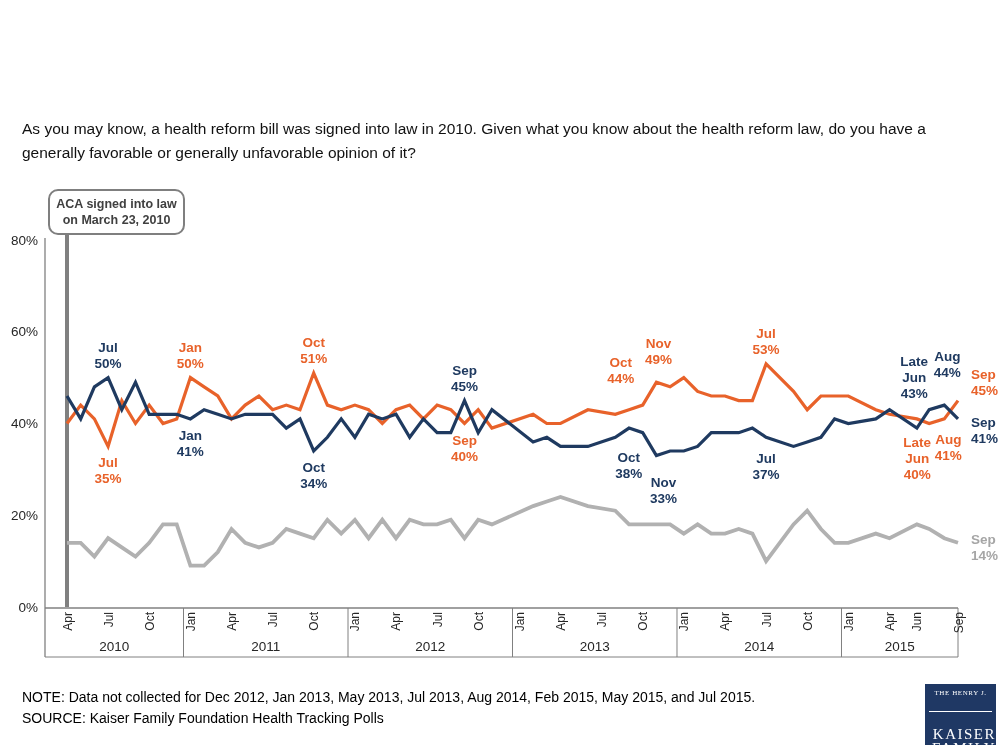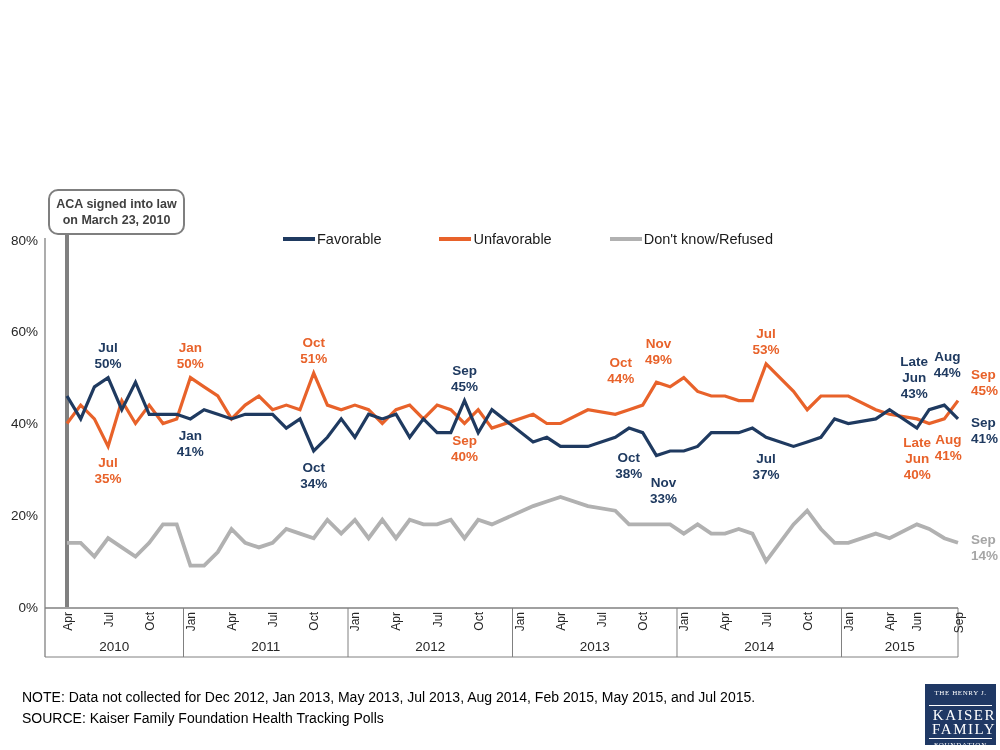--- a/index.html
+++ b/index.html
@@ -21,29 +21,30 @@
   .legend{position:absolute;left:283px;top:231px;display:flex;gap:58px;z-index:2;}
   .legend-item{display:flex;align-items:center;}
   .swatch{display:inline-block;width:32px;height:3.5px;margin-right:2px;}
   .legend-label{font-size:14.5px;color:#1a1a1a;}
   .footer{position:absolute;left:22px;top:687px;font-size:14px;line-height:21px;color:#000;}
   .footer p{margin:0;}
   .logo{position:absolute;left:925px;top:684px;width:71px;height:61px;background:#1f3864;
         color:#fff;text-align:center;font-family:"Liberation Serif",serif;
         padding-top:5px;box-sizing:border-box;}
   .logo-top{font-size:7px;letter-spacing:0.6px;border-bottom:1px solid #fff;
-            margin:0 4px 2px;padding-bottom:8px;}
+            margin:0 4px 15px;padding-bottom:14px;}
   .logo-name{font-size:15px;letter-spacing:1.5px;line-height:14px;text-align:right;}
   .logo-bottom{font-size:7px;letter-spacing:0.8px;border-top:1px solid #fff;
                margin:2px 4px 0;padding-top:2px;text-decoration:underline;}
 </style>
 </head>
 <body>
 
 <div class="page">
+  <div class="question">As you may know, a health reform bill was signed into law in 2010. Given what you know about the health reform law, do you have a generally favorable or generally unfavorable opinion of it?</div>
 
   <svg id="chart-svg" viewBox="0 0 1000 750" xmlns="http://www.w3.org/2000/svg">
       <text x="38" y="611.5" text-anchor="end" class="ytick">0%</text>
       <text x="38" y="519.75" text-anchor="end" class="ytick">20%</text>
       <text x="38" y="428" text-anchor="end" class="ytick">40%</text>
       <text x="38" y="336.25" text-anchor="end" class="ytick">60%</text>
       <text x="38" y="244.5" text-anchor="end" class="ytick">80%</text>
       <line x1="45" y1="238" x2="45" y2="657" stroke="#808080" stroke-width="1.3"></line>
       <line x1="45" y1="608" x2="958" y2="608" stroke="#808080" stroke-width="1.3"></line>
       <line x1="45" y1="657" x2="958" y2="657" stroke="#808080" stroke-width="1"></line>
@@ -127,34 +128,20 @@
       <text x="971" y="378.5625" text-anchor="start" fill="#e8622a" class="plabel">Sep</text>
       <text x="971" y="394.5625" text-anchor="start" fill="#e8622a" class="plabel">45%</text>
       <text x="971" y="426.9125" text-anchor="start" fill="#1f3a60" class="plabel">Sep</text>
       <text x="971" y="442.9125" text-anchor="start" fill="#1f3a60" class="plabel">41%</text>
       <text x="971" y="543.775" text-anchor="start" fill="#a6a6a6" class="plabel">Sep</text>
       <text x="971" y="559.775" text-anchor="start" fill="#a6a6a6" class="plabel">14%</text>
     </svg>
 
   <div class="annotation">ACA signed into law on March 23, 2010</div>
 
-  <div class="legend" id="legend">
-      <div class="legend-item">
-        <span class="swatch" style="background: rgb(31, 58, 96);"></span>
-        <span class="legend-label">Favorable</span>
-      </div>
-      <div class="legend-item">
-        <span class="swatch" style="background: rgb(232, 98, 42);"></span>
-        <span class="legend-label">Unfavorable</span>
-      </div>
-      <div class="legend-item">
-        <span class="swatch" style="background: rgb(177, 177, 177);"></span>
-        <span class="legend-label">Don't know/Refused</span>
-      </div>
-    </div>
 
   <div class="footer">
     <p>NOTE: Data not collected for Dec 2012, Jan 2013, May 2013, Jul 2013, Aug 2014, Feb 2015, May 2015, and Jul 2015.</p>
     <p>SOURCE: Kaiser Family Foundation Health Tracking Polls</p>
   </div>
 
   <div class="logo">
     <div class="logo-top">THE HENRY J.</div>
     <div class="logo-name">KAISER</div>
     <div class="logo-name">FAMILY</div>

